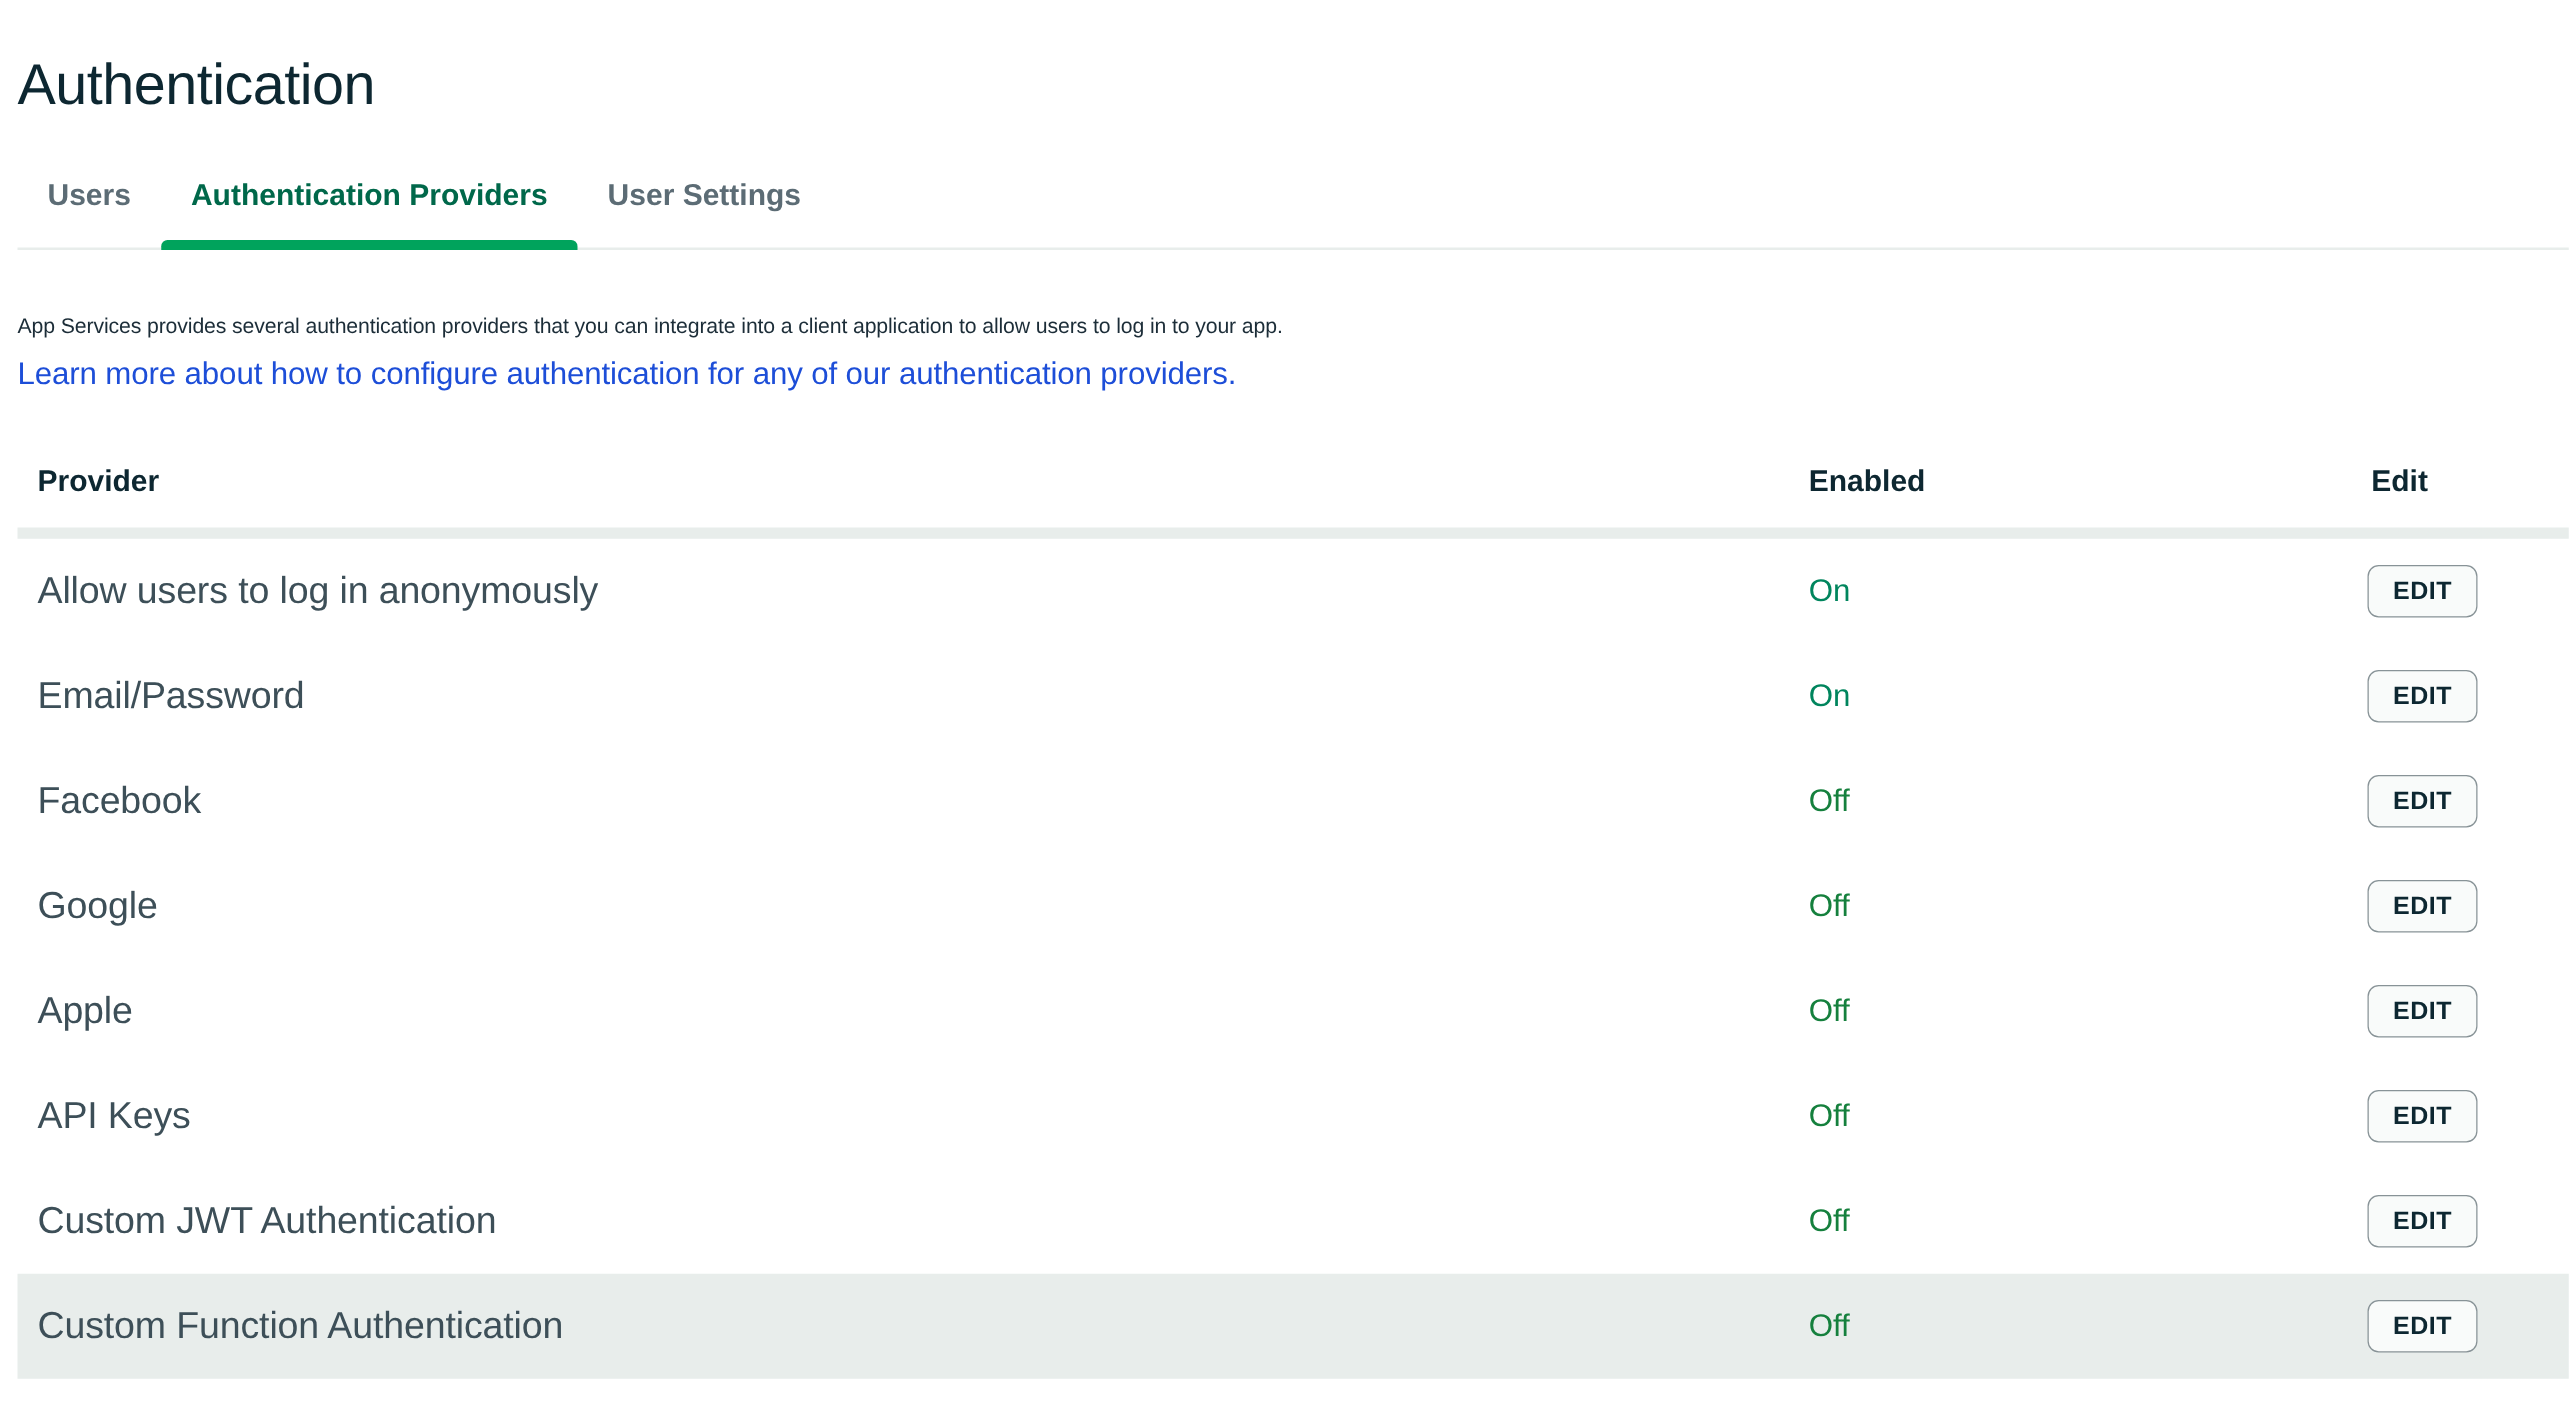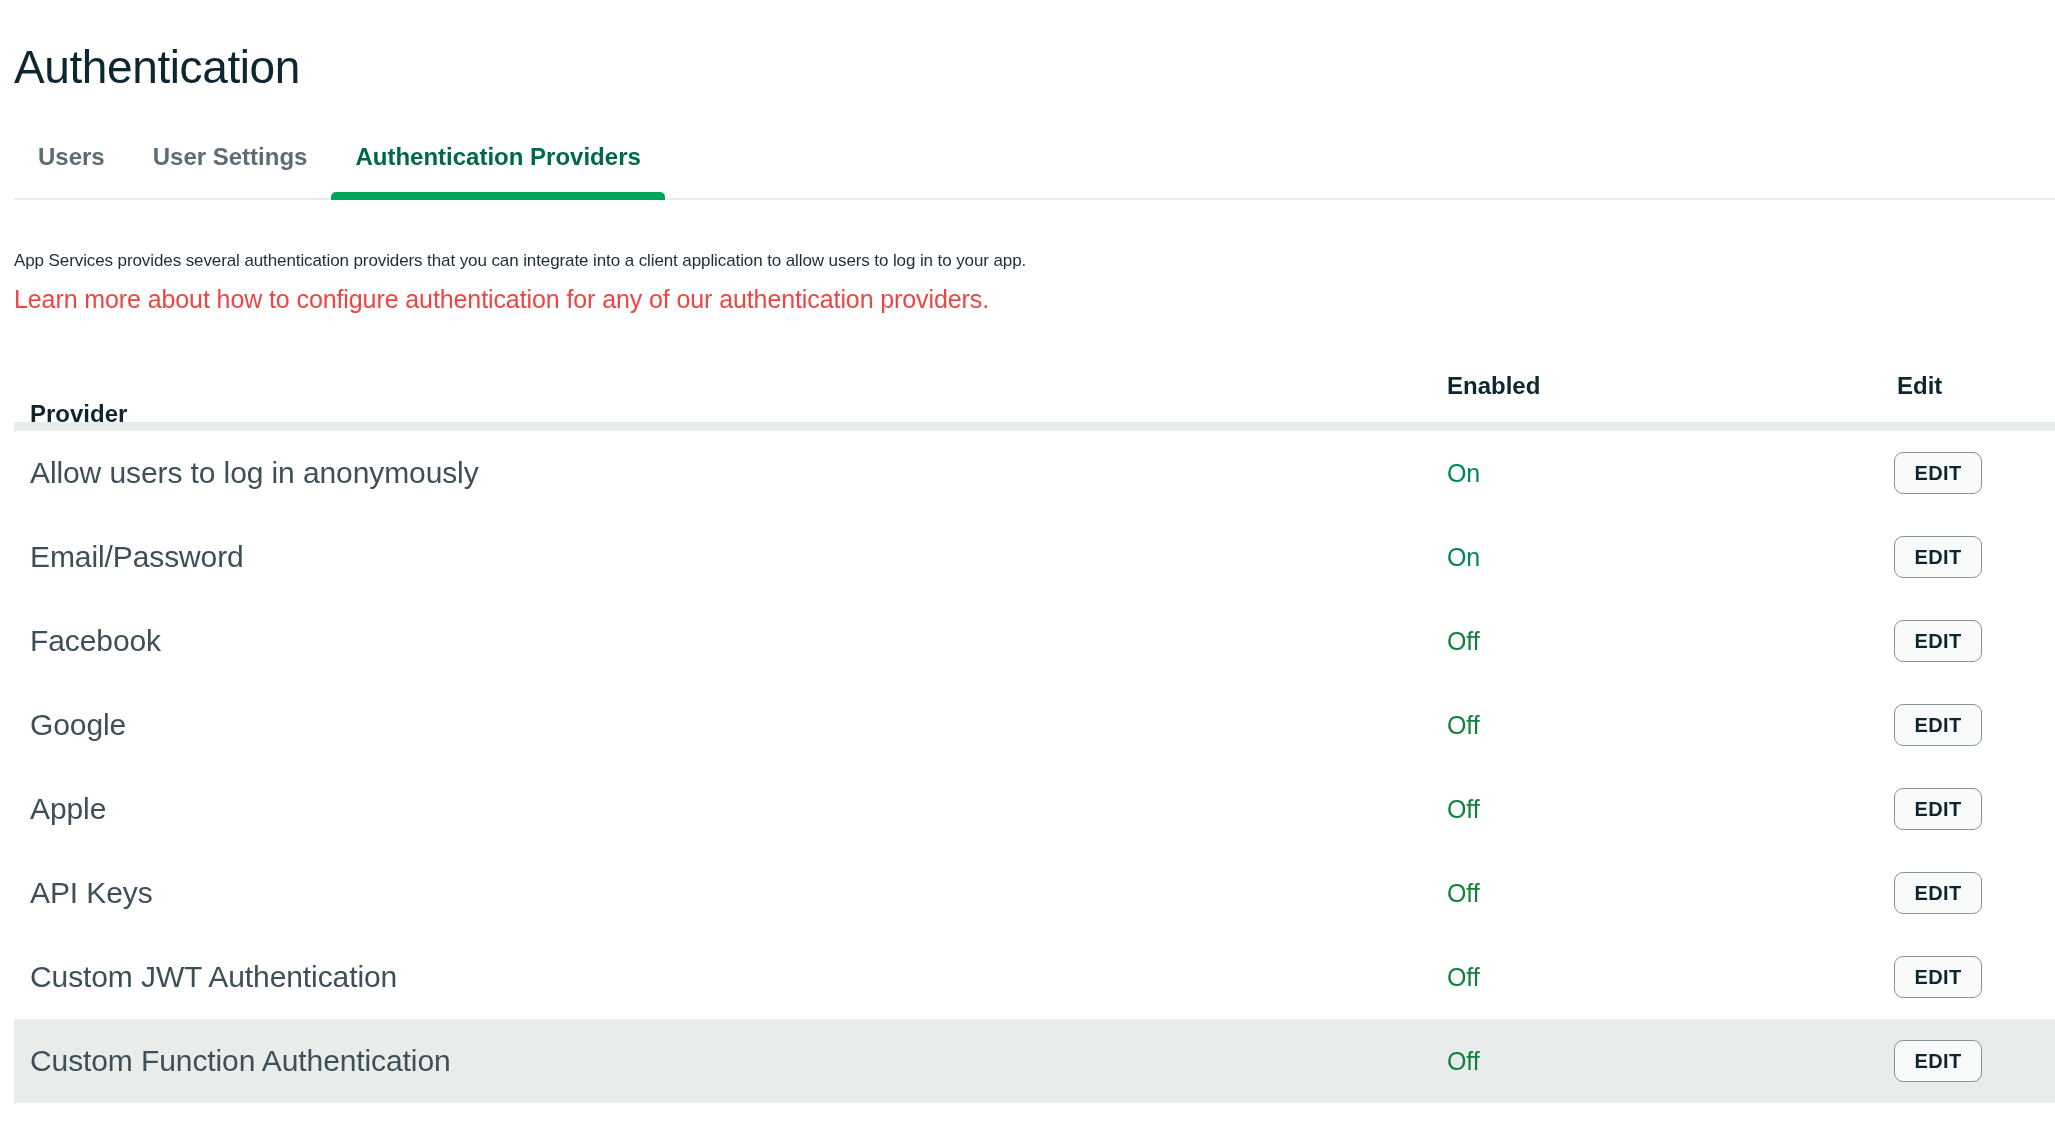--- a/index.html
+++ b/index.html
@@ -98,21 +98,21 @@
     font-size: 17px;
     line-height: 38px;
     color: #1c2d38;
     letter-spacing: -0.1px;
     white-space: nowrap;
   }
   .desc-link {
     display: inline-block;
     font-size: 25px;
     line-height: 38px;
-    color: #ef4444;
+    color: #1d4ed8;
     letter-spacing: -0.1px;
     text-decoration: none;
     white-space: nowrap;
     cursor: pointer;
   }
 
   
   .table {
     position: absolute;
     left: 0;
@@ -125,21 +125,21 @@
   }
   .th {
     position: absolute;
     top: 20px;
     font-size: 24px;
     line-height: 32px;
     font-weight: 700;
     color: #0d2731;
     white-space: nowrap;
   }
-  .th-provider { left: 30px; margin-top: 28px; }
+  .th-provider { left: 30px; }
   .th-enabled  { left: 1447px; }
   .th-edit     { left: 1897px; }
 
   .head-sep {
     position: relative;
     height: 9px;
     margin-left: 14px;
     background: #e8edeb;
   }
 
@@ -210,22 +210,22 @@
 <body>
 
 <div class="page">
 
   <h1 class="page-title">Authentication</h1>
 
   <div class="tabbar">
     <div class="tabbar-underline"></div>
     <div class="tabs">
       <div class="tab">Users</div>
+      <div class="tab active">Authentication Providers</div>
       <div class="tab">User Settings</div>
-      <div class="tab active">Authentication Providers</div>
     </div>
   </div>
 
   <div class="description">
     <div class="desc-line">App Services provides several authentication providers that you can integrate into a client application to allow users to log in to your app.</div>
     <a class="desc-link">Learn more about how to configure authentication for any of our authentication providers.</a>
   </div>
 
   <div class="table">
     <div class="thead">

